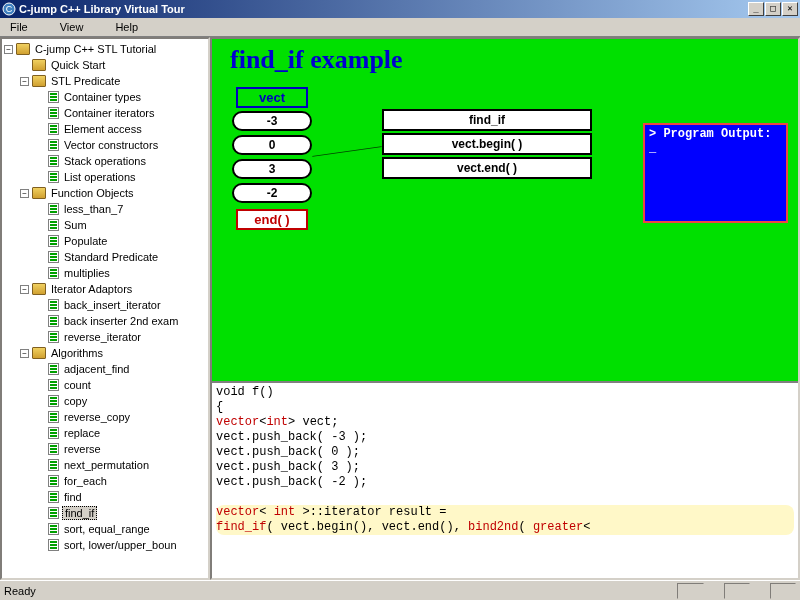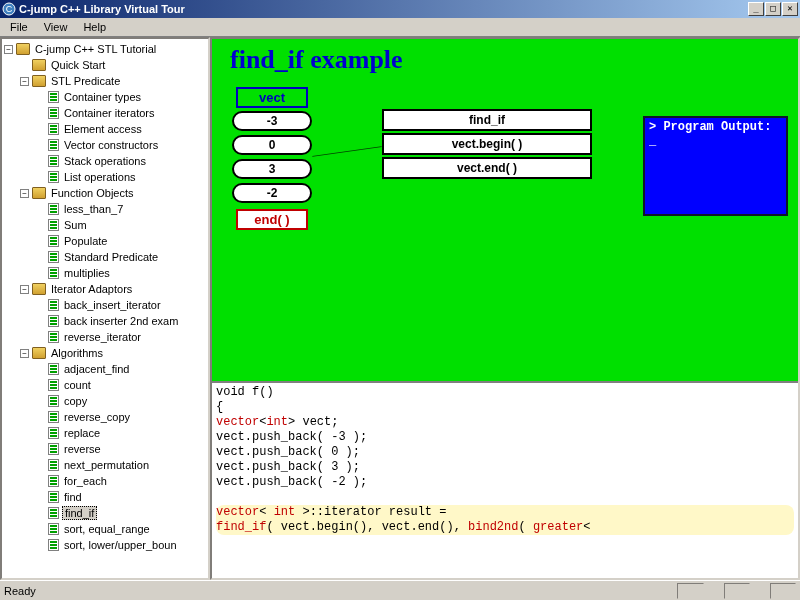--- a/index.html
+++ b/index.html
@@ -34,20 +34,21 @@
   text-align: center; line-height: 11px;
   color: black;
 }
 .menubar {
   background: #d4d0c8;
   height: 19px;
   display: flex;
   align-items: center;
   padding: 0 2px;
   border-bottom: 1px solid #808080;
+  gap: 16px;
 }
 .menubar span { padding: 2px 8px; }
 .main {
   flex: 1;
   display: flex;
   min-height: 0;
 }
 .sidebar {
   width: 210px;
   background: white;
@@ -105,24 +106,24 @@
   border:2px solid #c00000; color:#c00000;
   font-weight:bold; font-size:13px; padding:1px 0;
   background:#ffffff;
 }
 .call-box {
   position:absolute; left:170px; width:210px; height:22px;
   background:white; border:2px solid black;
   text-align:center; font-weight:bold; font-size:12px; line-height:18px;
 }
 .output-box {
-  position:absolute; right:10px; top:77px;
+  position:absolute; right:10px; top:84px;
   width:145px; height:100px;
   background:#0000ff; color:white;
-  border:2px solid #0f172a;
+  border:2px solid #ef4444;
   font-family: "Courier New", monospace;
   font-size:12px; padding:2px 4px; font-weight:bold;
 }
 .connector { position:absolute; border-top:1px solid #004000; }
 .code {
   height: 195px;
   background: white;
   font-family: "Courier New", monospace;
   font-size: 12px;
   overflow: auto;

